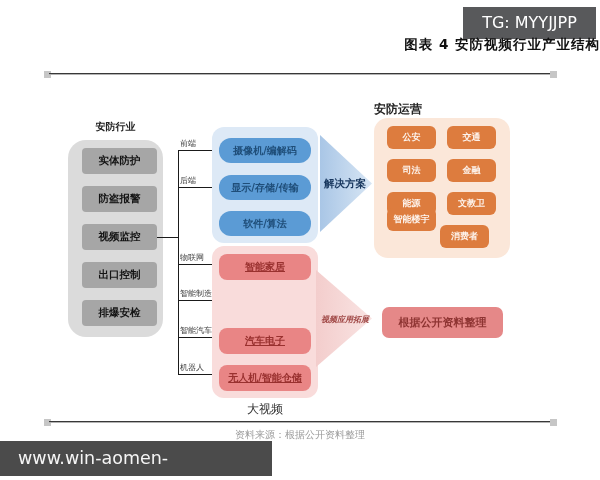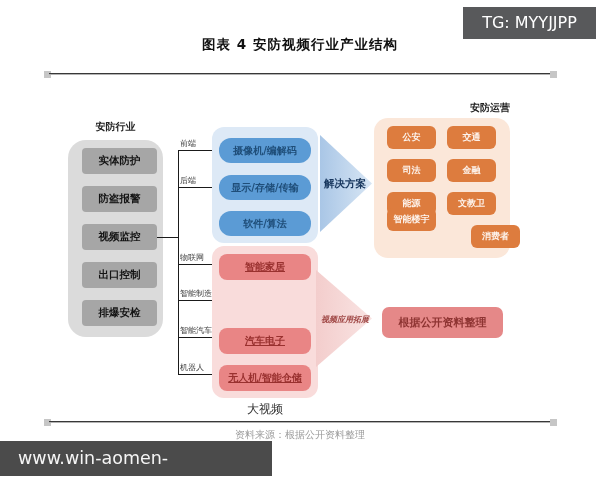--- a/index.html
+++ b/index.html
@@ -4,21 +4,21 @@
 <style>
   * { margin: 0; padding: 0; box-sizing: border-box; }
   body { font-family: "DejaVu Sans", "Liberation Sans", sans-serif; background: #fff; }
   .canvas { position: relative; width: 600px; height: 480px; background: #fff; overflow: hidden; }
 
   
   .tg-badge { position: absolute; left: 463px; top: 7px; width: 133px; height: 32px;
     background: #58595b; color: #fff; font-size: 16px; text-align: center; line-height: 32px; }
 
   
-  .fig-title { position: absolute; left: 0; top: 36px; width: 100%; text-align: center;
+  .fig-title { position: absolute; left: 0; top: 36px; width: 100%; text-align: right;
     font-size: 13.5px; font-weight: bold; color: #111; letter-spacing: 1px; }
 
   
   .rule { position: absolute; left: 44px; width: 513px; height: 8px; }
   .rule .sq { position: absolute; top: 0; width: 7px; height: 7px; background: #c6c6c6; }
   .rule .sq.left { left: 0; } .rule .sq.right { right: 0; }
   .rule .ln { position: absolute; left: 5px; right: 5px; top: 2px; height: 2px; background: #383838;
     border-bottom: 1px solid #b3b3b3; }
   .rule.top { top: 71px; } .rule.bottom { top: 419px; }
 
@@ -59,22 +59,22 @@
   .pink-arrow { position: absolute; left: 316px; top: 270px; width: 56px; height: 97px;
     background: linear-gradient(90deg, #f3cdcc, #f9e4e3);
     clip-path: polygon(0 0, 100% 50%, 0 100%); }
   .pink-arrow-text { position: absolute; left: 317px; top: 314px; width: 56px; text-align: center;
     font-size: 8px; font-weight: bold; color: #a14a48; font-style: italic; }
   .new-area-box { position: absolute; left: 382px; top: 307px; width: 121px; height: 31px;
     background: #e58888; border-radius: 7px; color: #8e3432; font-size: 11px; font-weight: bold;
     display: flex; align-items: center; justify-content: center; }
 
   
-  .ops-label { position: absolute; left: 374px; top: 101px; width: 136px; text-align: right;
-    font-size: 10px; font-weight: bold; color: #222; }
+  .ops-label { position: absolute; left: 374px; top: 101px; width: 136px; text-align: left;
+    font-size: 12px; font-weight: bold; color: #222; }
   .orange-container { position: absolute; left: 374px; top: 118px; width: 136px; height: 140px;
     background: #fbe7d9; border-radius: 14px; }
   .orange-box { position: absolute; width: 49px; height: 23px; background: #dd7c3e;
     border-radius: 6px; color: #fdf3ec; font-size: 9px; font-weight: bold;
     display: flex; align-items: center; justify-content: center; }
 
   
   .source-text { position: absolute; left: 0; top: 428px; width: 100%; text-align: center;
     font-size: 10px; color: #9a9a9a; }
   .watermark { position: absolute; left: 0; top: 441px; width: 272px; height: 35px;
@@ -137,21 +137,21 @@
 
   <div class="ops-label">安防运营</div>
   <div class="orange-container"></div>
   <div class="orange-box" style="left:387px; top:126px">公安</div>
   <div class="orange-box" style="left:447px; top:126px">交通</div>
   <div class="orange-box" style="left:387px; top:159px">司法</div>
   <div class="orange-box" style="left:447px; top:159px">金融</div>
   <div class="orange-box" style="left:387px; top:192px">能源</div>
   <div class="orange-box" style="left:447px; top:192px">文教卫</div>
   <div class="orange-box" style="left:387px; top:208px">智能楼宇</div>
-  <div class="orange-box" style="left:471px; top:225px">消费者</div>
+  <div class="orange-box" style="left:440px; top:225px">消费者</div>
 
   <div class="rule bottom">
     <div class="sq left"></div>
     <div class="ln"></div>
     <div class="sq right"></div>
   </div>
 
   <div class="source-text">资料来源：根据公开资料整理</div>
 
   <div class="watermark">www.win-aomen-duchang.com</div>

